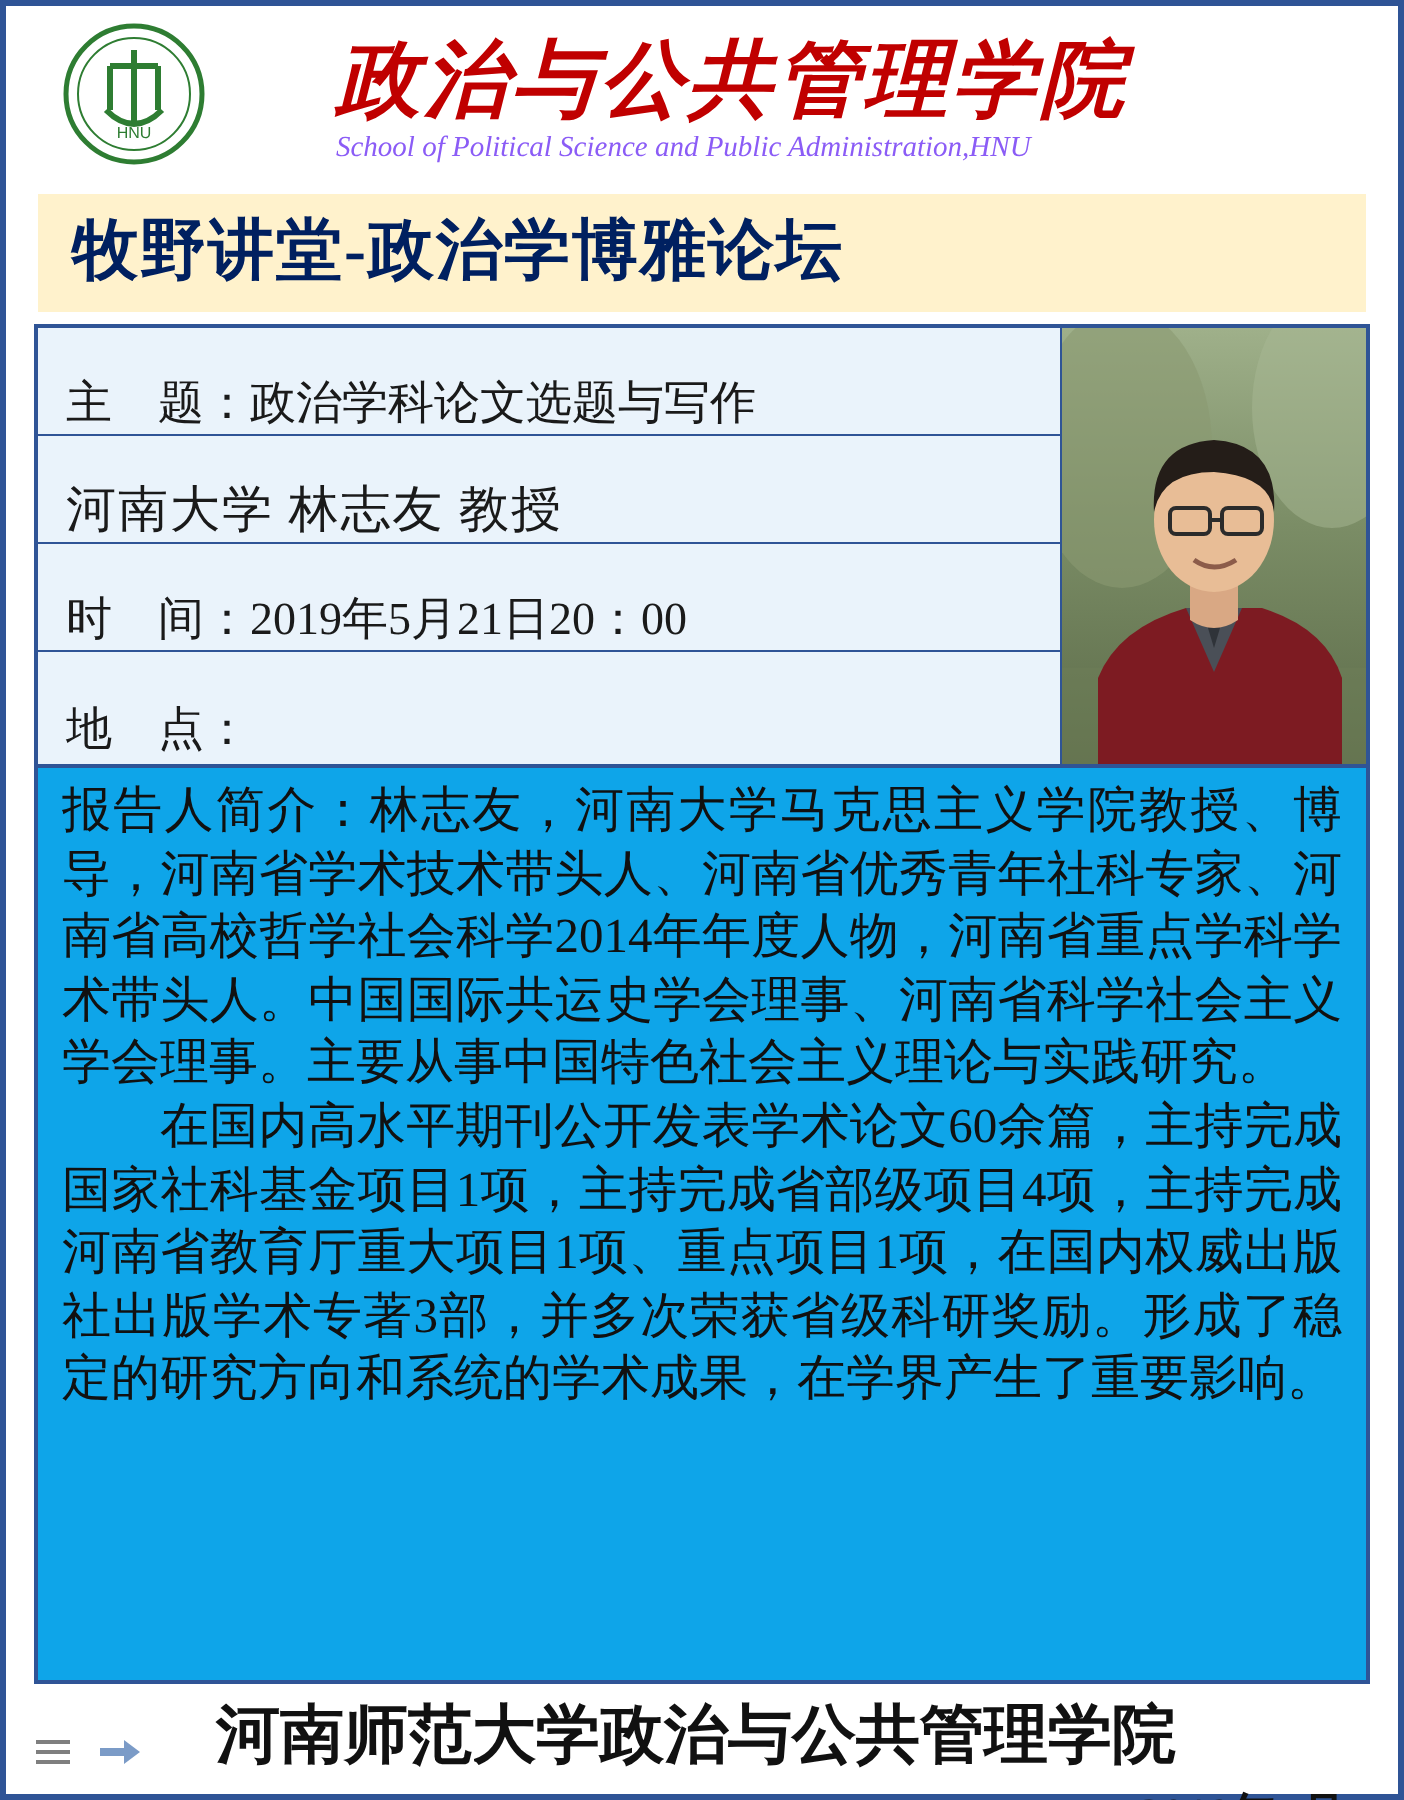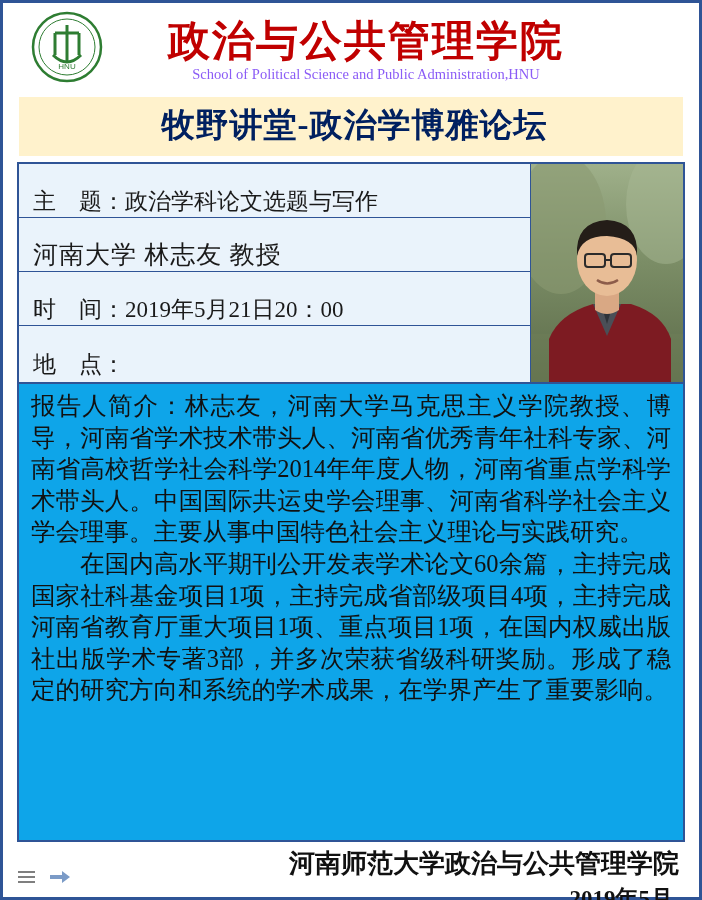--- a/index.html
+++ b/index.html
@@ -32,22 +32,22 @@
     padding-top: 4px;
   }
   .logo {
     position: absolute;
     left: 28px;
     top: 8px;
     width: 72px;
     height: 72px;
   }
   .header-text {
-    text-align: center;
     margin-left: 30px;
+    font-style: italic;
   }
   .school-cn {
     color: #c00000;
     font-size: 42px;
     font-weight: bold;
     letter-spacing: 2px;
     line-height: 1.05;
     font-family: "Liberation Serif", serif;
   }
   .school-en {
@@ -55,22 +55,22 @@
     font-size: 14.5px;
     font-family: "Liberation Serif", serif;
     margin-top: 3px;
     letter-spacing: 0px;
   }
 
   
   .title-banner {
     margin: 2px 16px 6px 16px;
     background: #fff2cc;
-    text-align: center;
-    padding: 6px 0 8px 7px;
+    text-align: left;
+    padding: 6px 0 8px 17px;
   }
   .title-banner .t {
     font-size: 33px;
     font-weight: bold;
     color: #002060;
     letter-spacing: 1px;
     font-family: "Liberation Serif", serif;
   }
 
   
@@ -142,24 +142,25 @@
   }
   .bio p.indent { text-indent: 2em; }
 
   
   .footer {
     margin: 4px 14px 0 14px;
     text-align: right;
     font-family: "Liberation Serif", serif;
   }
   .footer .org {
-    font-size: 26px;
+    font-size: 32px;
     font-weight: bold;
     color: #111111;
     padding-right: 6px;
+    text-align: center;
   }
   .footer .date {
     font-size: 23px;
     font-weight: bold;
     color: #111111;
     padding-right: 12px;
     margin-top: 2px;
   }
   .bottom-icons {
     position: absolute;

